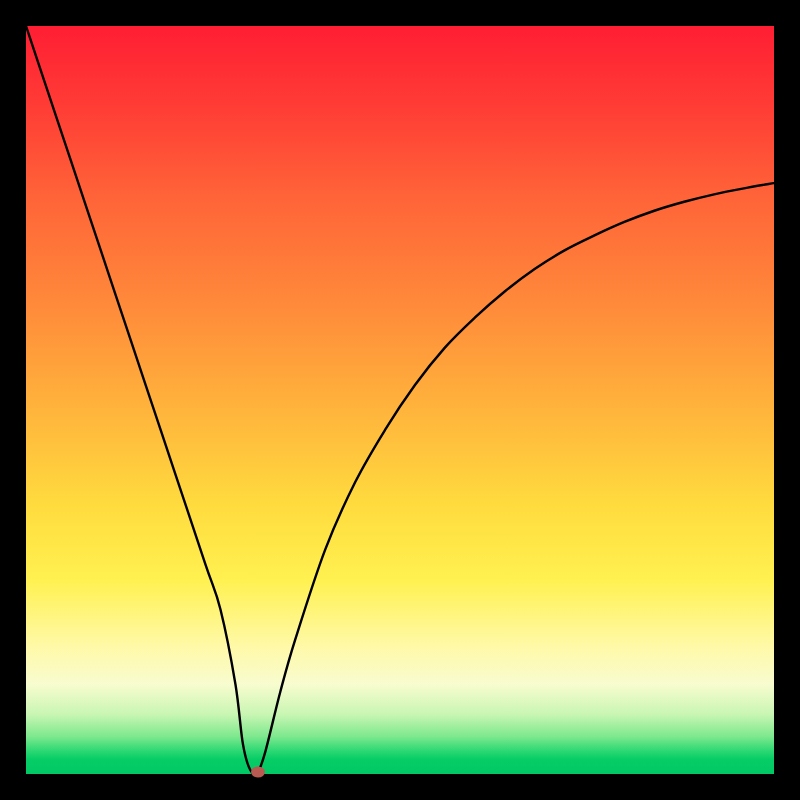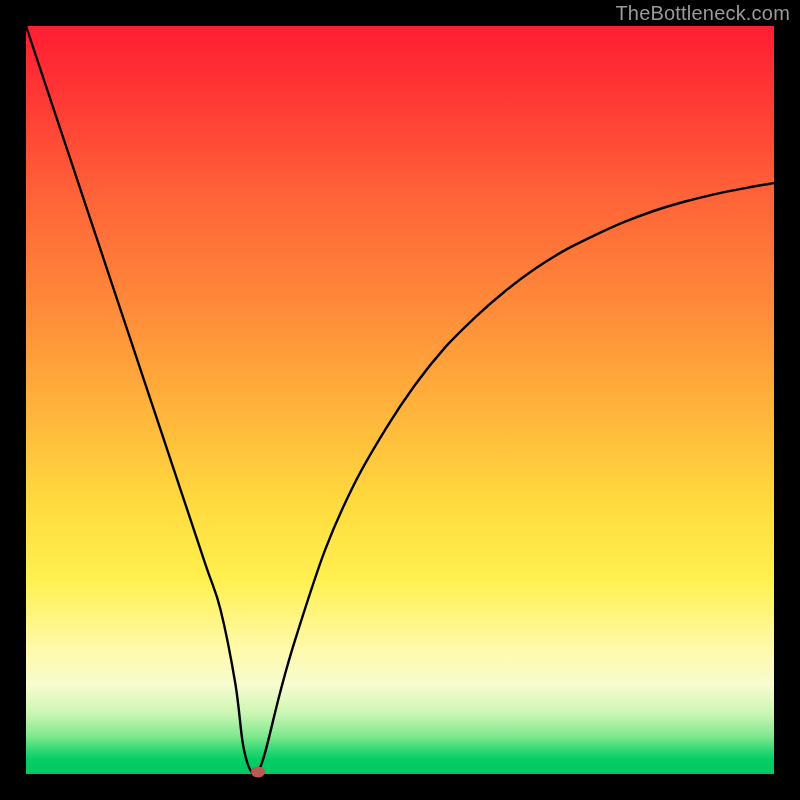--- a/index.html
+++ b/index.html
@@ -64,21 +64,20 @@
     height: 11px;
     border-radius: 50% / 50%;
     background: #b85a52;
     transform: translate(-50%, -50%);
   }
 </style>
 </head>
 <body>
 
 <div class="frame">
-  <div class="watermark">TheBottleneck.com</div>
 
   <div class="plot-area">
     <svg class="curve" viewBox="0 0 748 748" preserveAspectRatio="none">
       <path fill="none" stroke="#000" stroke-width="2.4" stroke-linecap="round" d="M 0.00 0.00 C 4.99 14.96, 19.95 59.84, 29.92 89.76 C 39.89 119.68, 49.87 149.60, 59.84 179.52 C 69.81 209.44, 79.79 239.36, 89.76 269.28 C 99.73 299.20, 109.71 329.12, 119.68 359.04 C 129.65 388.96, 139.63 418.88, 149.60 448.80 C 159.57 478.72, 172.04 516.12, 179.52 538.56 C 187.00 561.00, 189.49 563.49, 194.48 583.44 C 199.47 603.39, 205.70 635.80, 209.44 658.24 C 213.18 680.68, 214.43 703.74, 216.92 718.08 C 219.41 732.42, 221.91 739.65, 224.40 744.26 C 226.89 748.87, 229.39 748.87, 231.88 745.76 C 234.37 742.64, 235.62 738.90, 239.36 725.56 C 243.10 712.22, 249.33 684.42, 254.32 665.72 C 259.31 647.02, 261.80 637.05, 269.28 613.36 C 276.76 589.67, 289.23 549.78, 299.20 523.60 C 309.17 497.42, 319.15 476.23, 329.12 456.28 C 339.09 436.33, 349.07 420.13, 359.04 403.92 C 369.01 387.71, 378.99 372.75, 388.96 359.04 C 398.93 345.33, 408.91 332.86, 418.88 321.64 C 428.85 310.42, 438.83 301.07, 448.80 291.72 C 458.77 282.37, 468.75 273.64, 478.72 265.54 C 488.69 257.44, 498.67 249.96, 508.64 243.10 C 518.61 236.24, 528.59 230.01, 538.56 224.40 C 548.53 218.79, 558.51 214.18, 568.48 209.44 C 578.45 204.70, 588.43 200.09, 598.40 195.98 C 608.37 191.86, 618.35 188.12, 628.32 184.76 C 638.29 181.39, 648.27 178.52, 658.24 175.78 C 668.21 173.04, 678.19 170.54, 688.16 168.30 C 698.13 166.06, 708.11 164.19, 718.08 162.32 C 728.05 160.45, 743.01 157.95, 748.00 157.08"></path>
     </svg>
     <div class="marker" style="left: 231.88px; top: 745.756px;"></div>
   </div>
 </div>
 
 </body></html>

